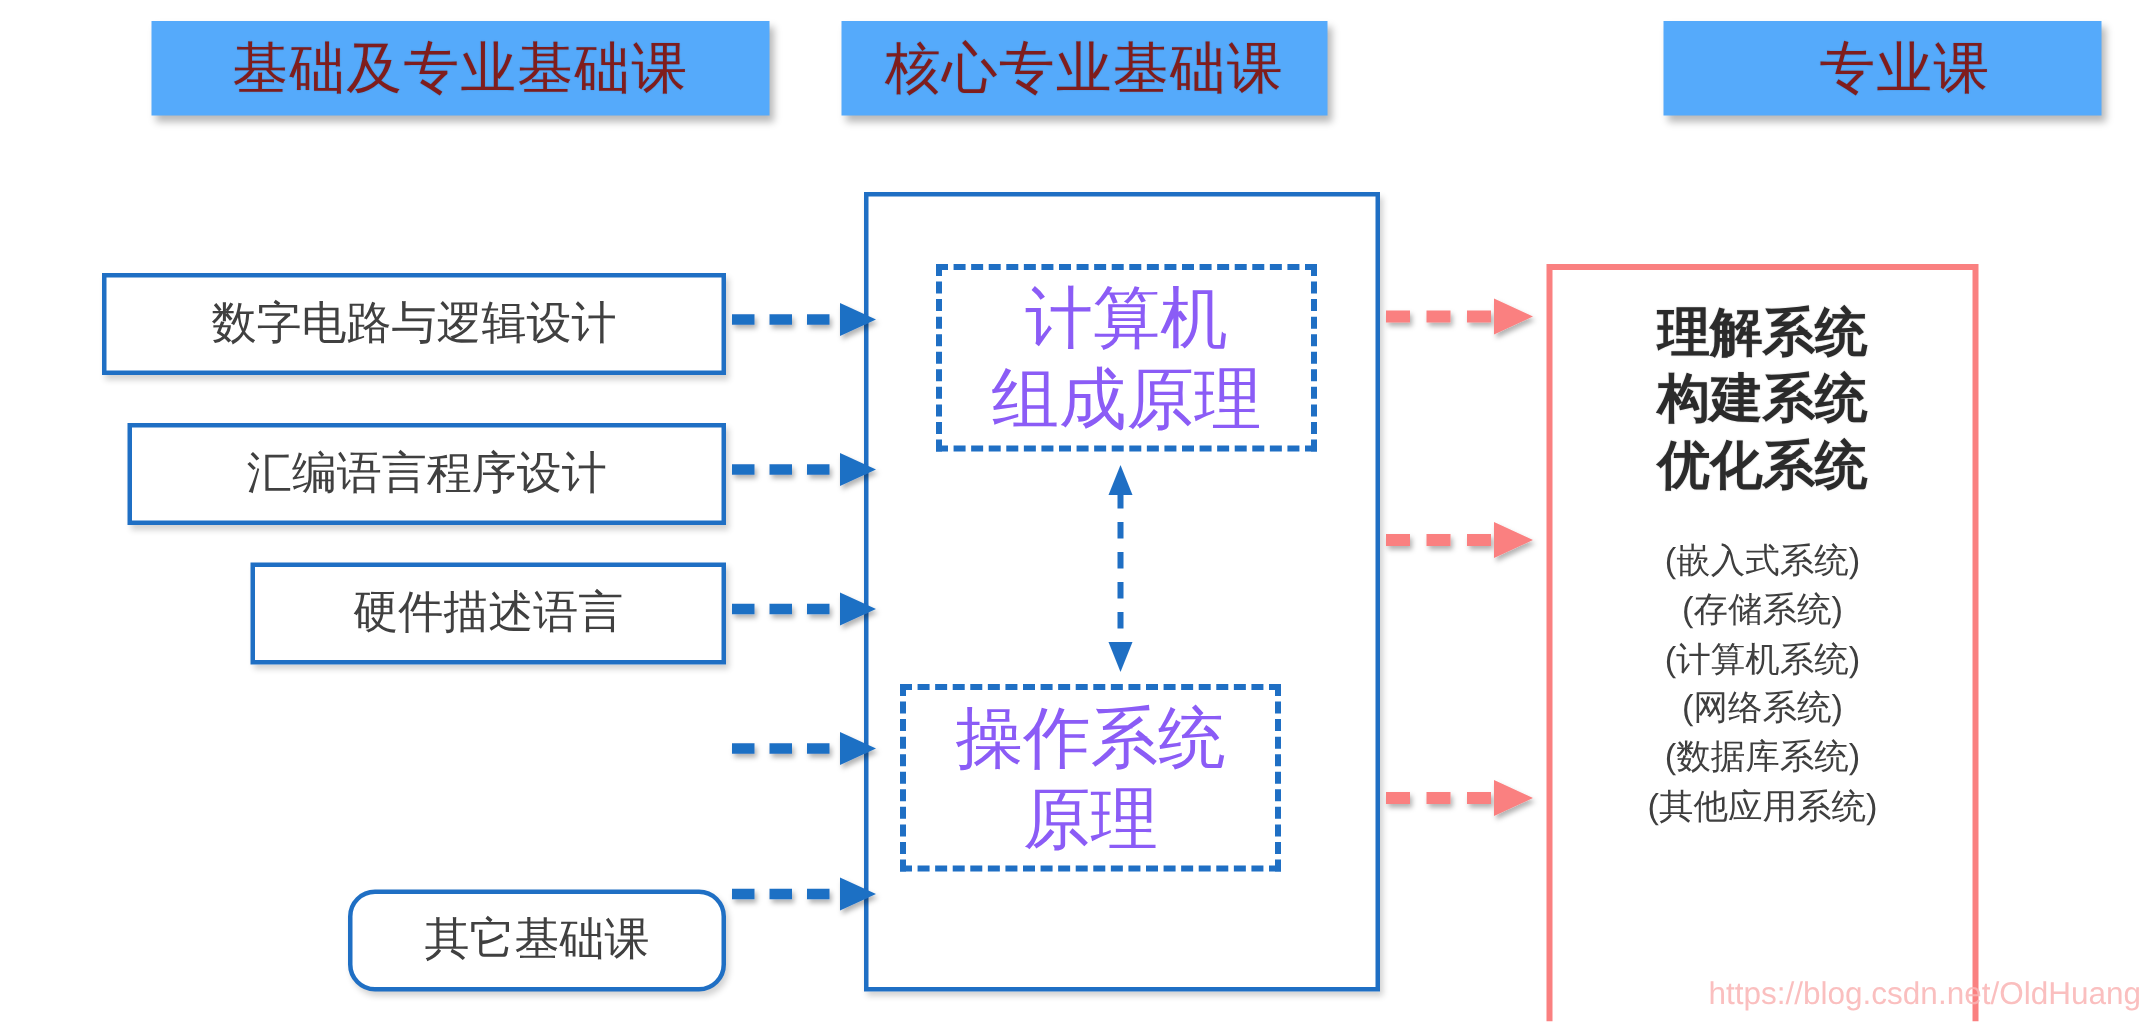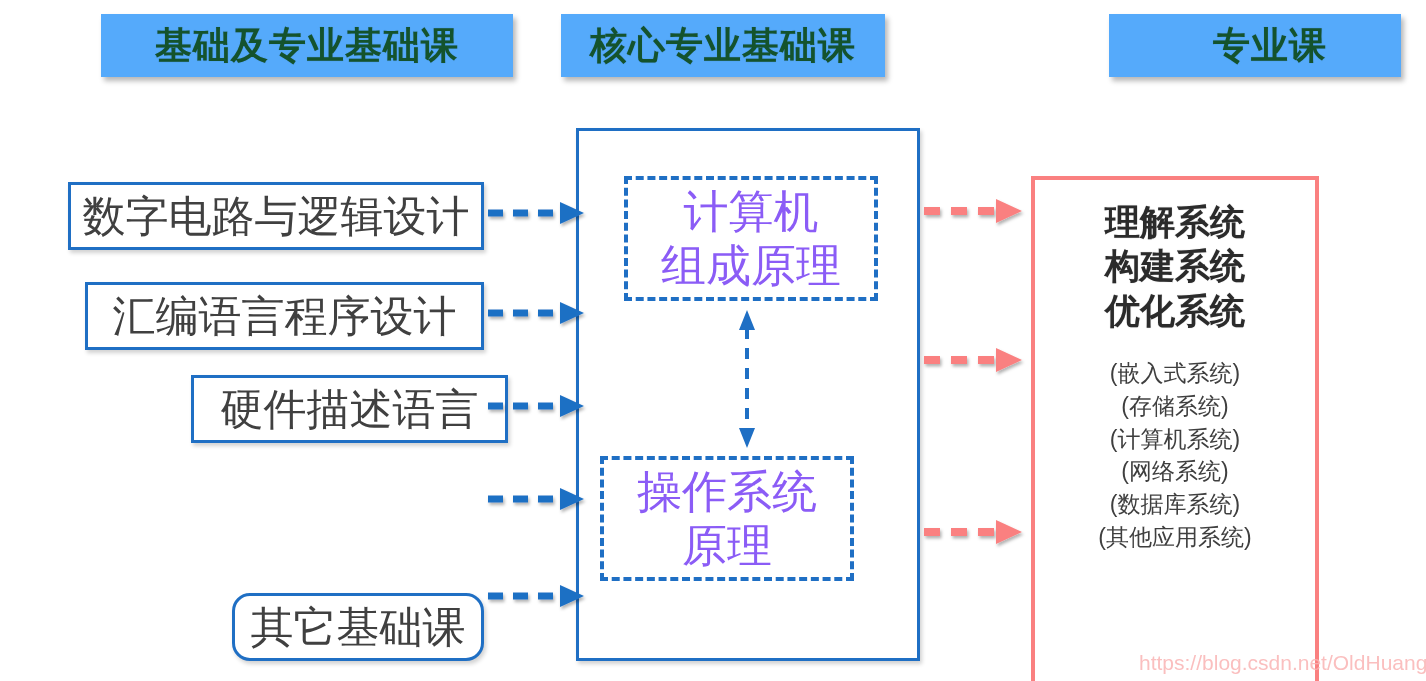--- a/index.html
+++ b/index.html
@@ -16,22 +16,22 @@
     width: 1426px;
     height: 681px;
     background: #ffffff;
     overflow: hidden;
   }
 
   
   .col-header {
     position: absolute;
     background: #55AAFB;
-    color: #14532d;
-    font-weight: bold;
+    color: #7f1d1d;
+    font-weight: normal;
     display: flex;
     align-items: center;
     justify-content: center;
     letter-spacing: 1px;
     box-shadow: 3px 4px 5px rgba(0,0,0,0.28);
     font-size: 37px;
     line-height: 1;
     text-shadow: 0 0 1px rgba(0,0,0,0.25);
     text-align: center;
   }
@@ -41,29 +41,29 @@
 
   
   .course-box {
     position: absolute;
     border: 3px solid #1F6FC4;
     background: #ffffff;
     display: flex;
     align-items: center;
     justify-content: center;
     color: #404040;
-    font-size: 43px;
+    font-size: 30px;
     line-height: 1;
     height: 62px;
     box-shadow: 2px 3px 4px rgba(0,0,0,0.18);
     white-space: nowrap;
   }
   #course-0 { left: 68px;  top: 182px; width: 410px; }
   #course-1 { left: 85px;  top: 282px; width: 393px; }
-  #course-2 { left: 167px; top: 375px; width: 311px; margin-left: 24px; }
+  #course-2 { left: 167px; top: 375px; width: 311px; }
   #course-3 { left: 85px;  top: 468px; width: 393px; }
   #course-4 { left: 232px; top: 593px; width: 246px; border-radius: 18px; }
 
   
   #core-container {
     position: absolute;
     left: 576px;
     top: 128px;
     width: 338px;
     height: 527px;

